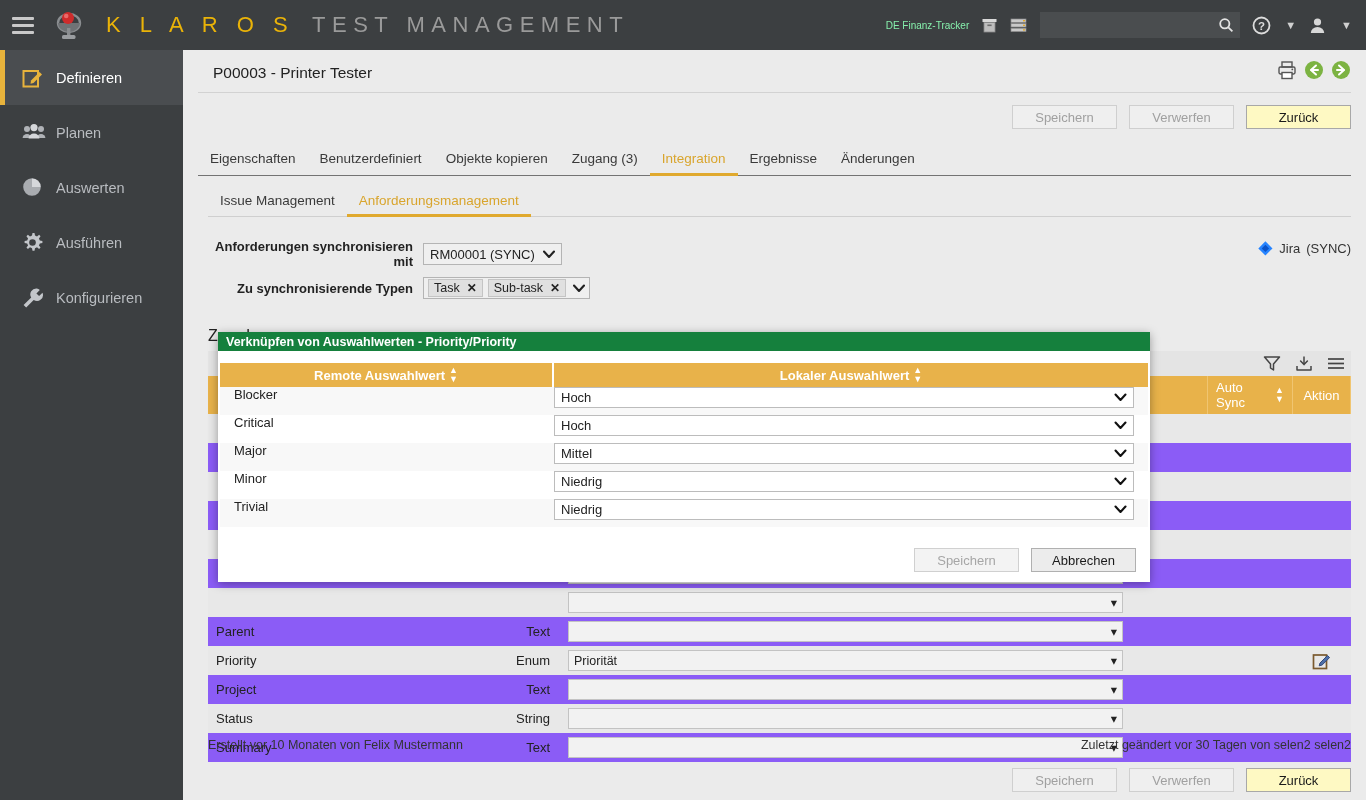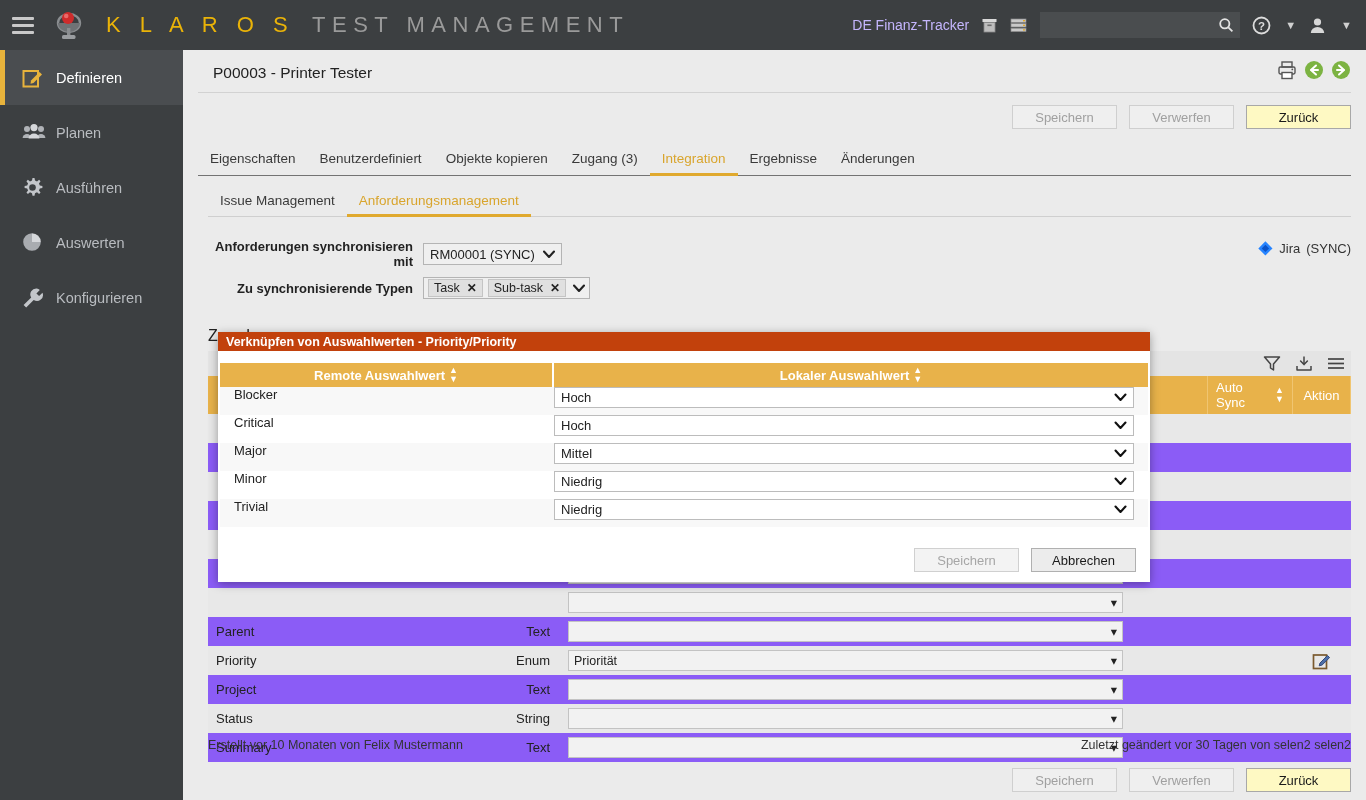--- a/index.html
+++ b/index.html
@@ -19,21 +19,21 @@
     position:absolute; top:0; left:0; width:1366px; height:50px;
     background:#3c3f41; display:flex; align-items:center;
   }
   .hamburger { width:46px; display:flex; flex-direction:column; align-items:center; justify-content:center; gap:4px; cursor:pointer; }
   .hamburger span { display:block; width:22px; height:3px; background:#c9c9c9; border-radius:1px; }
   .logo-wrap { width:46px; display:flex; align-items:center; justify-content:center; }
   .brand { margin-left:14px; display:flex; align-items:baseline; gap:18px; white-space:nowrap; }
   .brand .b1 { color:#eab308; font-size:22px; letter-spacing:6.5px; font-weight:400; }
   .brand .b2 { color:#9a9a9a; font-size:22px; letter-spacing:6.5px; font-weight:300; }
   .topright { margin-left:auto; display:flex; align-items:center; gap:12px; padding-right:14px; }
-  .tr-text { color:#c4b5fd; font-size:14px; white-space:nowrap; }
+  .tr-text { color:#86efac; font-size:10px; white-space:nowrap; }
   .tr-icon { cursor:pointer; display:flex; align-items:center; }
   .searchbox {
     width:200px; height:26px; background:#4a4d4f; border:none;
     display:flex; align-items:center; padding:0 6px;
   }
   .searchbox input {
     flex:1; background:transparent; border:none; outline:none;
     color:#e0e0e0; font-size:12px; font-family:"Liberation Sans", sans-serif;
   }
   .caret-dn { color:#d0d0d0; font-size:11px; margin-left:2px; }
@@ -136,21 +136,21 @@
   }
   .foot-btns { position:absolute; right:15px; bottom:8px; display:flex; gap:12px; }
 
   
   .modal {
     position:absolute; left:218px; top:332px; width:932px; height:250px;
     background:#fff; box-shadow:0 2px 9px rgba(0,0,0,.35); z-index:50;
     display:flex; flex-direction:column;
   }
   .modal-head {
-    background:#c2410c; color:#fff; font-size:12.5px; font-weight:bold;
+    background:#15803d; color:#fff; font-size:12.5px; font-weight:bold;
     padding:4px 8px; height:19px; display:flex; align-items:center;
   }
   .modal-body { flex:1; padding:12px 0 0 0; background:#fff; }
   .m-table { margin:0 2px; }
   .m-head { display:flex; background:#e8b24a; color:#fff; font-size:13px; font-weight:bold; }
   .m-head .mth { padding:3px 6px; display:flex; align-items:center; justify-content:center; gap:4px; }
   .mth.left { width:334px; border-right:2px solid #fff; }
   .mth.right { flex:1; }
   .m-row { display:flex; align-items:flex-start; height:28px; font-size:13px; color:#222; }
   .m-row.odd { background:#f8f8f8; }
@@ -267,34 +267,34 @@
           <path d="M14.6 15 a4.4 4 0 0 1 8.8 0 Z" fill="#b0b3b7"></path>
         <circle cx="12" cy="4.6" r="3.6" fill="#d5d7da"></circle>
           <path d="M6.6 15.5 a5.4 5 0 0 1 10.8 0 Z" fill="#d5d7da"></path>
       </svg>
     </span>
     <span>Planen</span>
   </div>
   <div class="side-item">
     <span class="si-ic">
       <svg width="21" height="21" viewBox="0 0 21 21">
-        <path fill="#c3c6ca" d="M10.5 1 l2 0 .5 2.6 2 .85 2.1-1.6 1.45 1.45 -1.6 2.1 .85 2 2.6 .5 0 2 -2.6 .5 -.85 2 1.6 2.1 -1.45 1.45 -2.1-1.6 -2 .85 -.5 2.6 -2 0 -.5-2.6 -2-.85 -2.1 1.6 -1.45-1.45 1.6-2.1 -.85-2 -2.6-.5 0-2 2.6-.5 .85-2 -1.6-2.1 1.45-1.45 2.1 1.6 2-.85z"></path>
-        <circle cx="10.5" cy="10.5" r="3.3" fill="#3c3f41"></circle>
-      </svg>
-    </span>
-    <span>Ausführen</span>
+        <path d="M10 10 L10 1.2 A8.8 8.8 0 0 1 18.8 10 Z" fill="#d6d8db"></path>
+        <path d="M10 10 L18.8 10 A8.8 8.8 0 1 1 10 1.2 Z" fill="#a9acb0"></path>
+      </svg>
+    </span>
+    <span>Auswerten</span>
   </div>
   <div class="side-item">
     <span class="si-ic">
       <svg width="21" height="21" viewBox="0 0 21 21">
-        <path d="M10 10 L10 1.2 A8.8 8.8 0 0 1 18.8 10 Z" fill="#d6d8db"></path>
-        <path d="M10 10 L18.8 10 A8.8 8.8 0 1 1 10 1.2 Z" fill="#a9acb0"></path>
-      </svg>
-    </span>
-    <span>Auswerten</span>
+        <path fill="#c3c6ca" d="M10.5 1 l2 0 .5 2.6 2 .85 2.1-1.6 1.45 1.45 -1.6 2.1 .85 2 2.6 .5 0 2 -2.6 .5 -.85 2 1.6 2.1 -1.45 1.45 -2.1-1.6 -2 .85 -.5 2.6 -2 0 -.5-2.6 -2-.85 -2.1 1.6 -1.45-1.45 1.6-2.1 -.85-2 -2.6-.5 0-2 2.6-.5 .85-2 -1.6-2.1 1.45-1.45 2.1 1.6 2-.85z"></path>
+        <circle cx="10.5" cy="10.5" r="3.3" fill="#3c3f41"></circle>
+      </svg>
+    </span>
+    <span>Ausführen</span>
   </div>
   <div class="side-item">
     <span class="si-ic">
       <svg width="22" height="22" viewBox="0 0 22 22">
         <path fill="#c3c6ca" d="M14.8 1.4 a6 6 0 0 0 -5.6 9.1 L1.6 18 l2.6 2.6 7.5-7.6 a6 6 0 0 0 8.8-7.3 l-3.4 3.4 -2.7-2.7 3.4-3.4 a6 6 0 0 0 -3-1.6z"></path>
       </svg>
     </span>
     <span>Konfigurieren</span>
   </div>
 </div>

